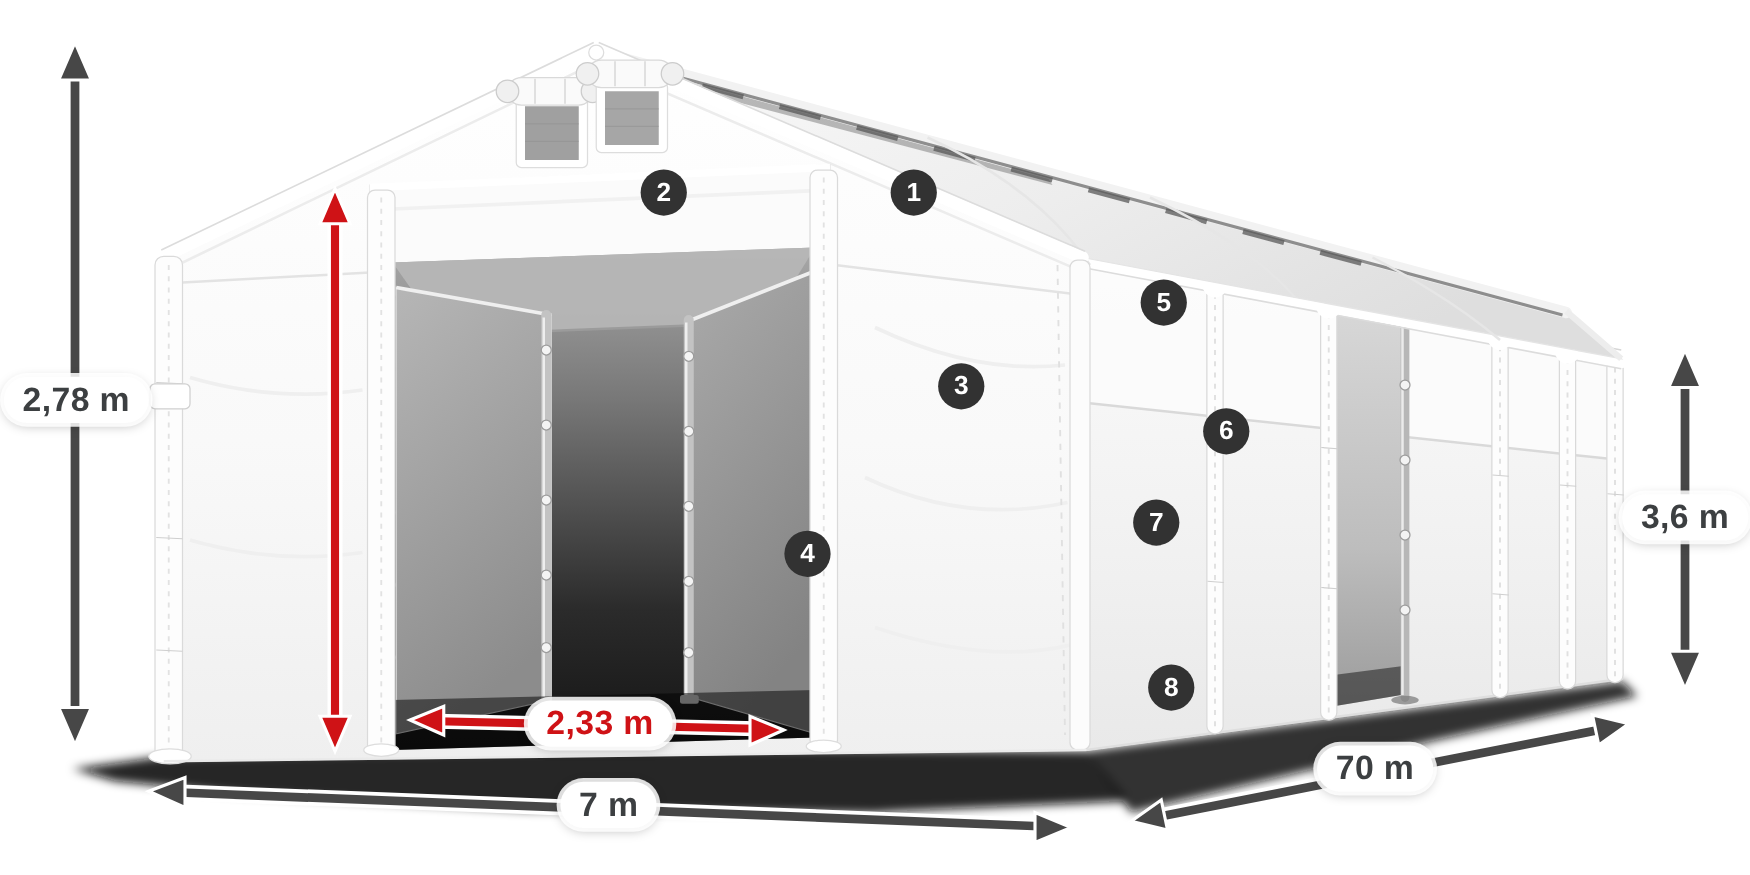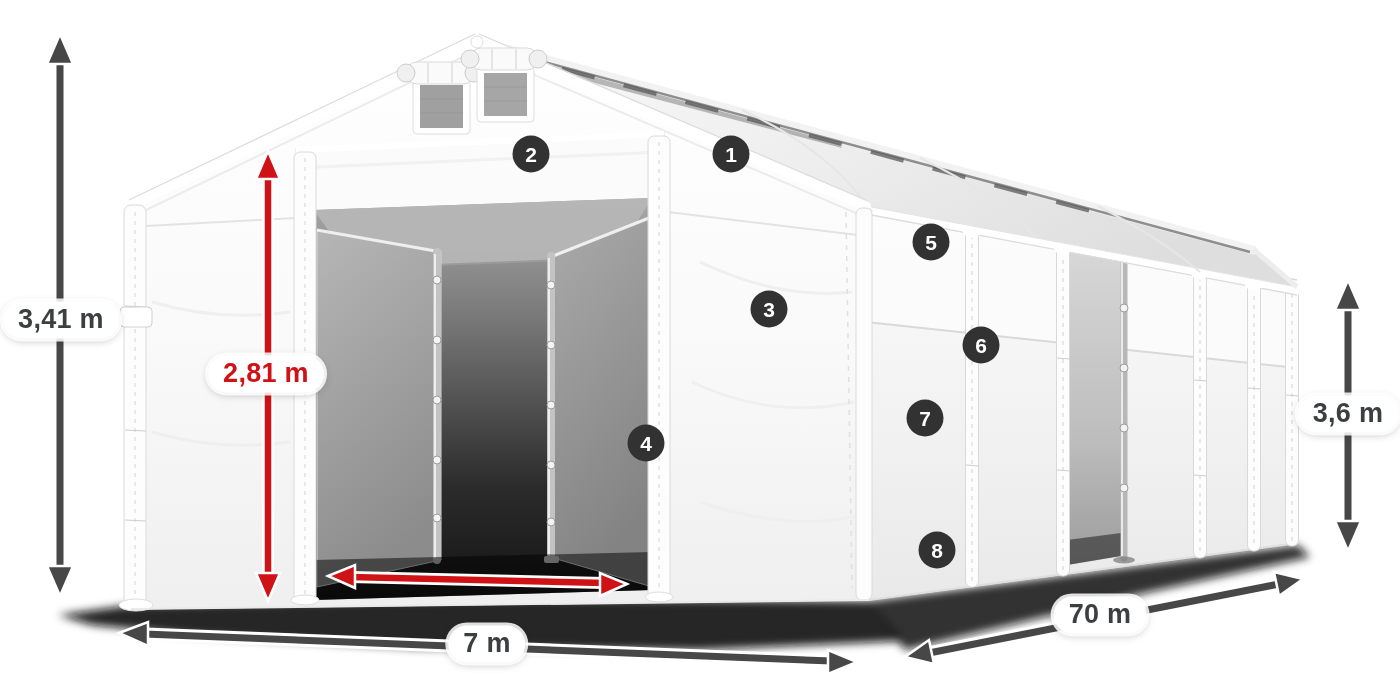--- a/index.html
+++ b/index.html
@@ -303,22 +303,22 @@
 
     <g>
       <line x1="1348" y1="303" x2="1348" y2="528" stroke="#ffffff" stroke-width="13"></line>
       <line x1="1348" y1="303" x2="1348" y2="528" stroke="var(--arrow-gray)" stroke-width="7"></line>
       <polygon points="1348,280 1335,310 1361,310" fill="var(--arrow-gray)" stroke="#ffffff" stroke-width="2.5"></polygon>
       <polygon points="1348,551 1335,521 1361,521" fill="var(--arrow-gray)" stroke="#ffffff" stroke-width="2.5"></polygon>
     </g>
   </g>
 </svg>
 
-<div class="dim-label" style="left:61px;top:320px;">3,41 m</div>
-<div class="dim-label red" style="left:266px;top:374px;">2,81 m</div>
+<div class="dim-label" style="left:61px;top:320px;">2,78 m</div>
+<div class="dim-label red" style="left:480px;top:579px;">2,33 m</div>
 <div class="dim-label" style="left:487px;top:644px;">7 m</div>
 <div class="dim-label" style="left:1100px;top:615px;">70 m</div>
 <div class="dim-label" style="left:1348px;top:414px;">3,6 m</div>
 
 <div class="badge" style="left:731px;top:154px;">1</div>
 <div class="badge" style="left:531px;top:154px;">2</div>
 <div class="badge" style="left:769px;top:309px;">3</div>
 <div class="badge" style="left:646px;top:443px;">4</div>
 <div class="badge" style="left:931px;top:242px;">5</div>
 <div class="badge" style="left:981px;top:345px;">6</div>

